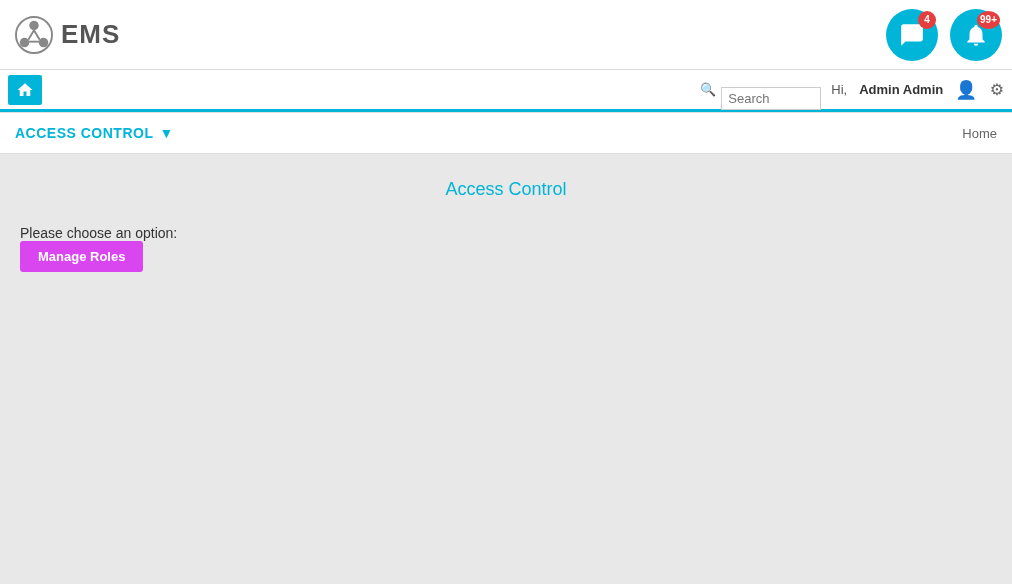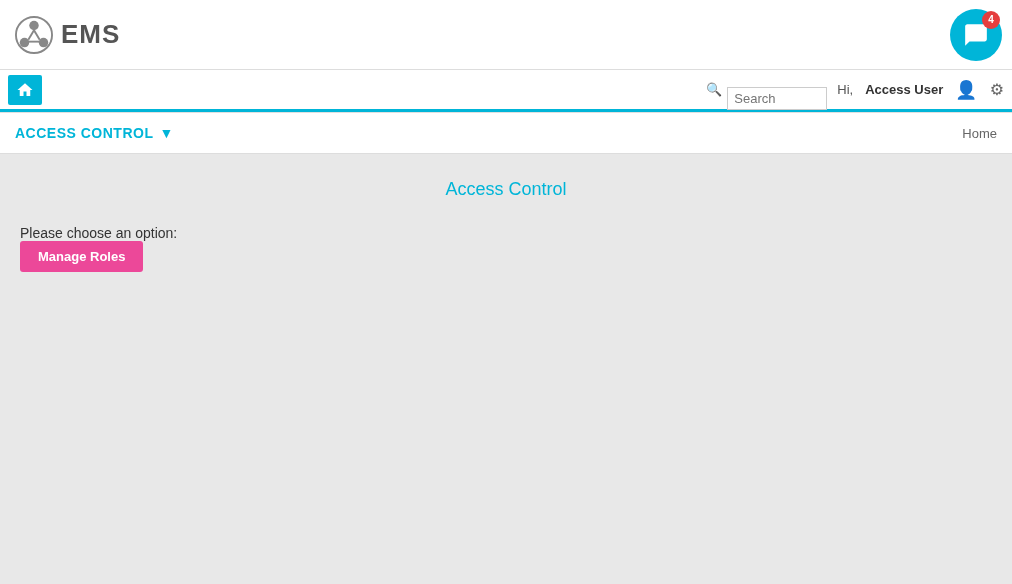--- a/index.html
+++ b/index.html
@@ -161,21 +161,21 @@
       font-size: 14px;
       color: #333;
     }
 
     .button-row {
       display: flex;
       gap: 10px;
     }
 
     .action-btn {
-      background: #ec4899;
+      background: #d946ef;
       color: white;
       border: none;
       padding: 8px 18px;
       font-size: 13px;
       font-weight: bold;
       cursor: pointer;
       border-radius: 3px;
       text-transform: none;
     }
 
@@ -252,39 +252,45 @@
 
   <div class="header-right">
 
     <div class="icon-circle">
       <svg viewBox="0 0 24 24" xmlns="http://www.w3.org/2000/svg">
         <path d="M20 2H4c-1.1 0-2 .9-2 2v18l4-4h14c1.1 0 2-.9 2-2V4c0-1.1-.9-2-2-2z"></path>
       </svg>
       <span class="badge">4</span>
     </div>
 
+    <div class="icon-circle">
+      <svg viewBox="0 0 24 24" xmlns="http://www.w3.org/2000/svg">
+        <path d="M12 22c1.1 0 2-.9 2-2h-4c0 1.1.9 2 2 2zm6-6V11c0-3.07-1.64-5.64-4.5-6.32V4c0-.83-.67-1.5-1.5-1.5s-1.5.67-1.5 1.5v.68C7.63 5.36 6 7.92 6 11v5l-2 2v1h16v-1l-2-2z"></path>
+      </svg>
+      <span class="badge">99+</span>
+    </div>
   </div>
 </div>
 
 <div class="second-toolbar">
   <div class="second-row">
     <button class="home-btn">
       <svg viewBox="0 0 24 24" xmlns="http://www.w3.org/2000/svg">
         <path d="M10 20v-6h4v6h5v-8h3L12 3 2 12h3v8z"></path>
       </svg>
     </button>
 
     <div class="search-area">
       <span class="search-icon-small">🔍</span>
       <input class="search-input" type="text" placeholder="Search" style="">
     </div>
 
     <div class="user-info">
       <span>Hi,</span>
-      <span class="admin-name">Access User</span>
+      <span class="admin-name">Admin Admin</span>
       <span class="user-avatar-icon">👤</span>
       <span class="gear-icon">⚙</span>
     </div>
   </div>
 </div>
 
 <div class="nav-bar">
   <div class="nav-left">
     <span class="nav-title">ACCESS CONTROL</span>
     <span class="nav-dropdown-arrow">▼</span>

